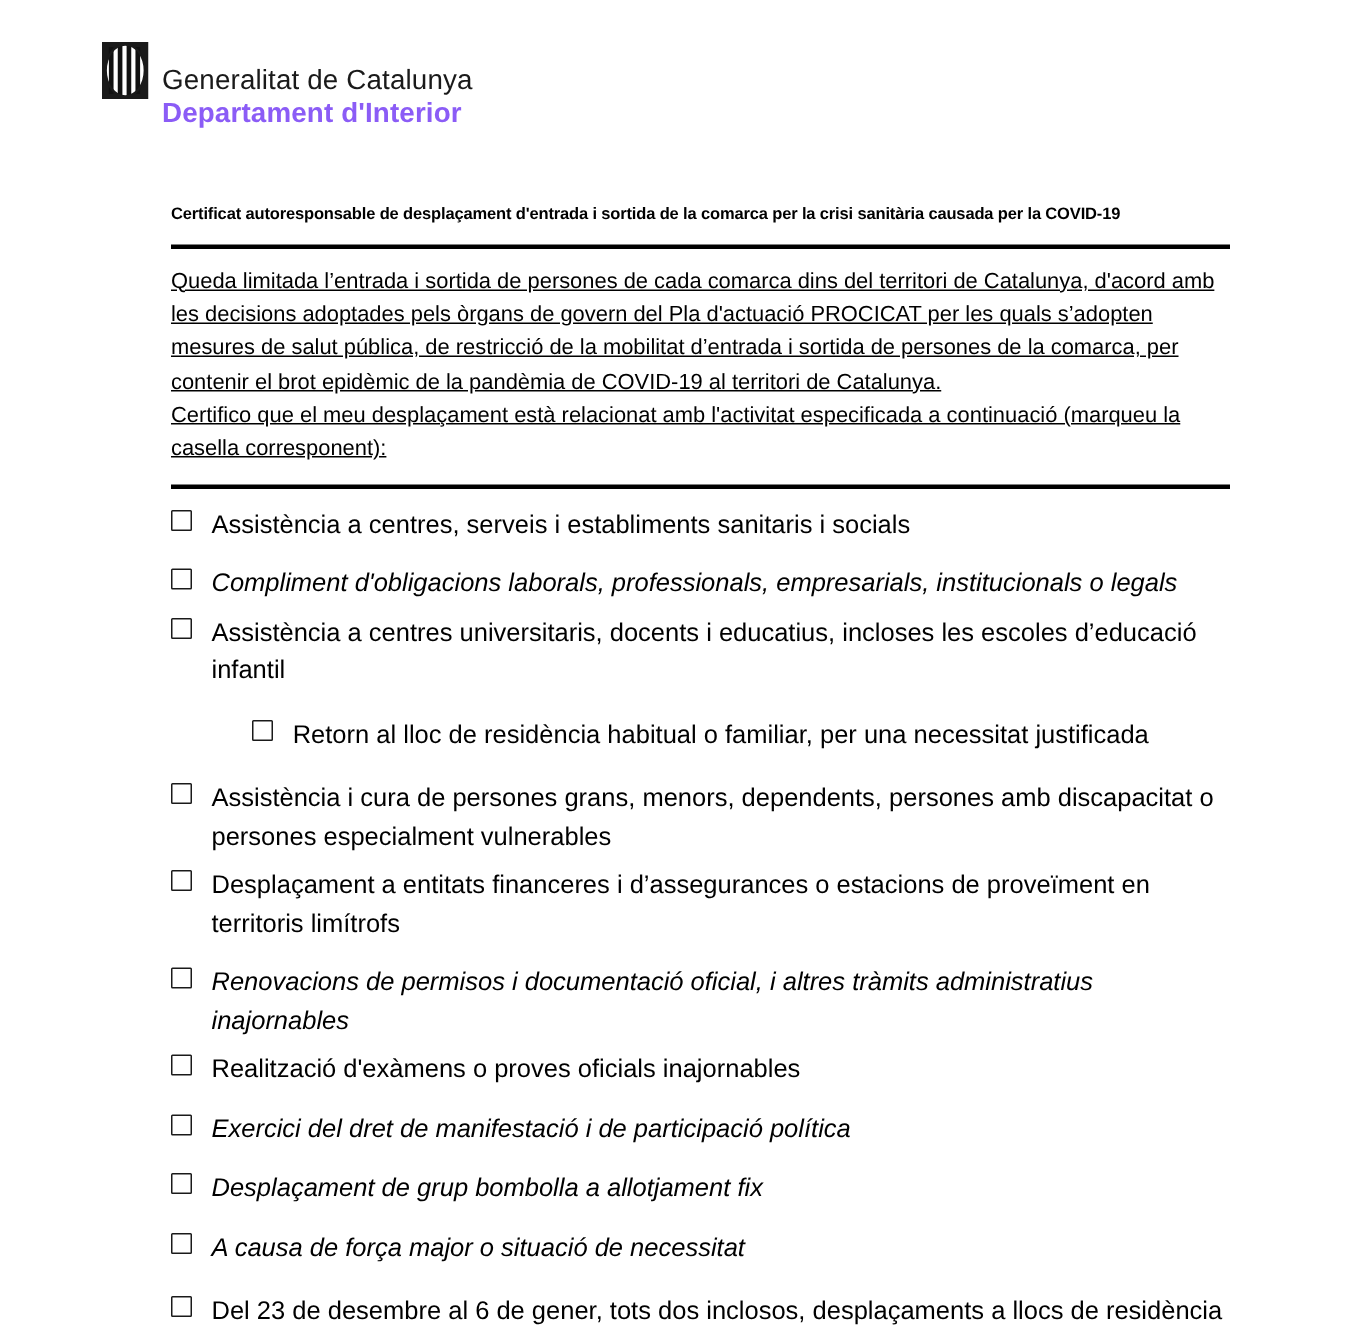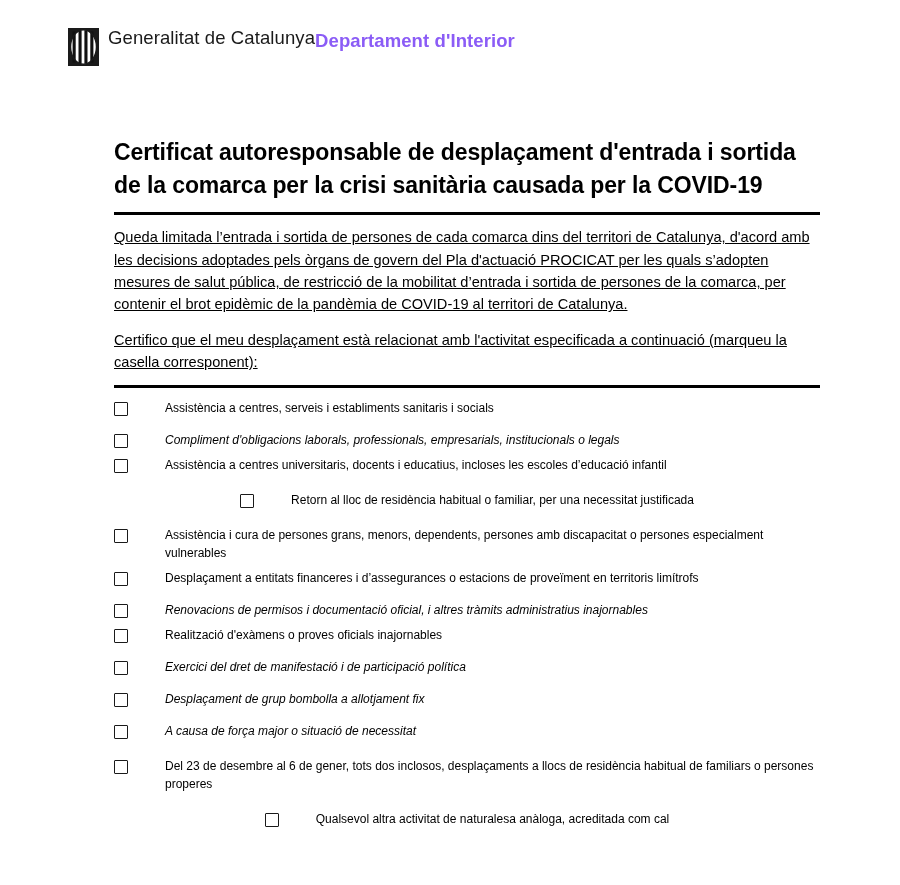--- a/index.html
+++ b/index.html
@@ -27,23 +27,24 @@
     gap: 9px;
   }
   .brand-mark {
     width: 31px;
     height: 38px;
     flex: 0 0 auto;
     display: block;
   }
   .brand-text {
     display: flex;
-    flex-direction: row;
+    flex-direction: column;
     line-height: 1.0;
     padding-top: 1px;
+    margin-top: 15px;
   }
   .brand-line1 {
     font-size: 18.5px;
     font-weight: 400;
     letter-spacing: 0.1px;
     color: #1a1a1a;
     white-space: nowrap;
   }
   .brand-line2 {
     font-size: 18.5px;
@@ -56,21 +57,21 @@
 
   
   .doc {
     position: absolute;
     left: 114px;
     top: 136px;
     width: 706px;
   }
 
   .doc-title {
-    font-size: 23px;
+    font-size: 11px;
     font-weight: bold;
     line-height: 1.42;
     letter-spacing: -0.1px;
     margin: 0;
     color: #000;
   }
 
   .rule {
     height: 0;
     border: 0;
@@ -82,21 +83,21 @@
   .rule-intro   { margin-top: 12px; }
 
   .para {
     font-size: 14.6px;
     line-height: 1.53;
     margin: 0;
     color: #000;
     text-decoration: underline;
   }
   .para-1 { margin-top: 11px; }
-  .para-2 { margin-top: 13px; }
+  .para-2 { }
 
   
   .checklist {
     margin-top: 11px;
     list-style: none;
     padding: 0;
   }
   .check-item {
     display: flex;
     align-items: flex-start;
@@ -111,24 +112,23 @@
     width: 14px;
     height: 14px;
     border: 1.6px solid #1a1a1a;
     background: #ffffff;
     flex: 0 0 auto;
     margin-top: 3px;
     box-sizing: border-box;
     border-radius: 1px;
   }
   .check-label {
-    font-size: 12px;
+    font-size: 17px;
     line-height: 1.5;
     color: #000;
-    margin-left: 24px;
   }
 </style>
 </head>
 <body>
 
 <div class="brand">
   <svg class="brand-mark" viewBox="0 0 31 38">
     <rect x="0" y="0" width="31" height="38" fill="#1a1a1a"></rect>
     <ellipse cx="15.5" cy="19" rx="13" ry="17.2" fill="#ffffff"></ellipse>
     <g fill="#111111">

